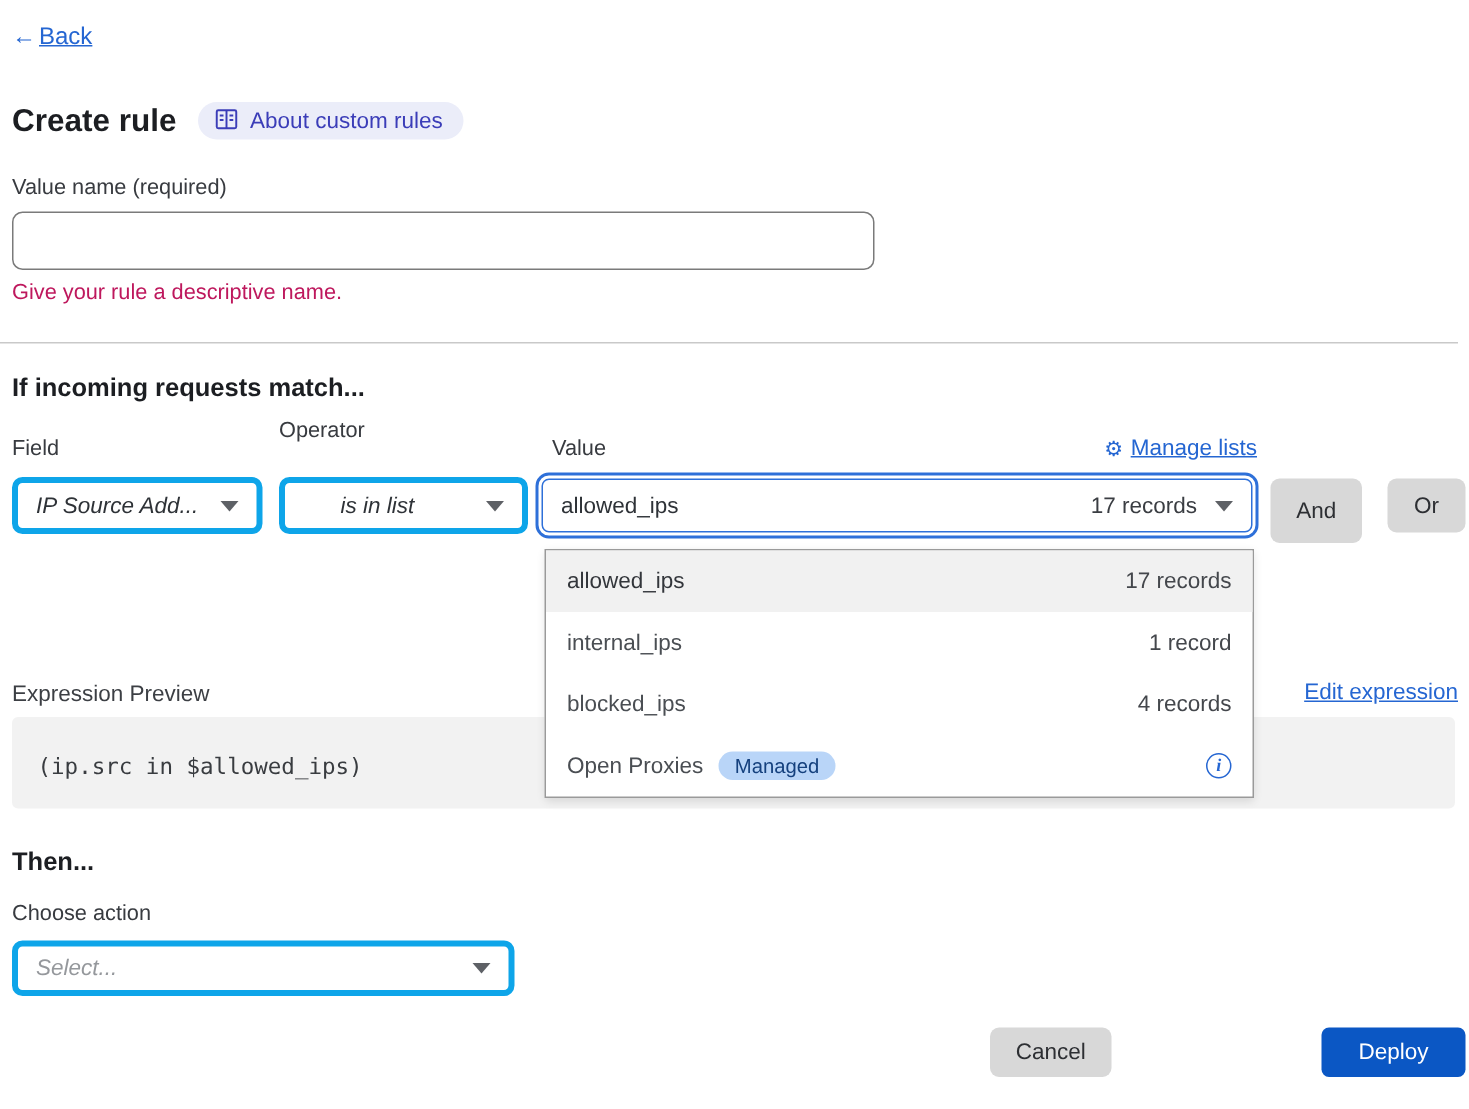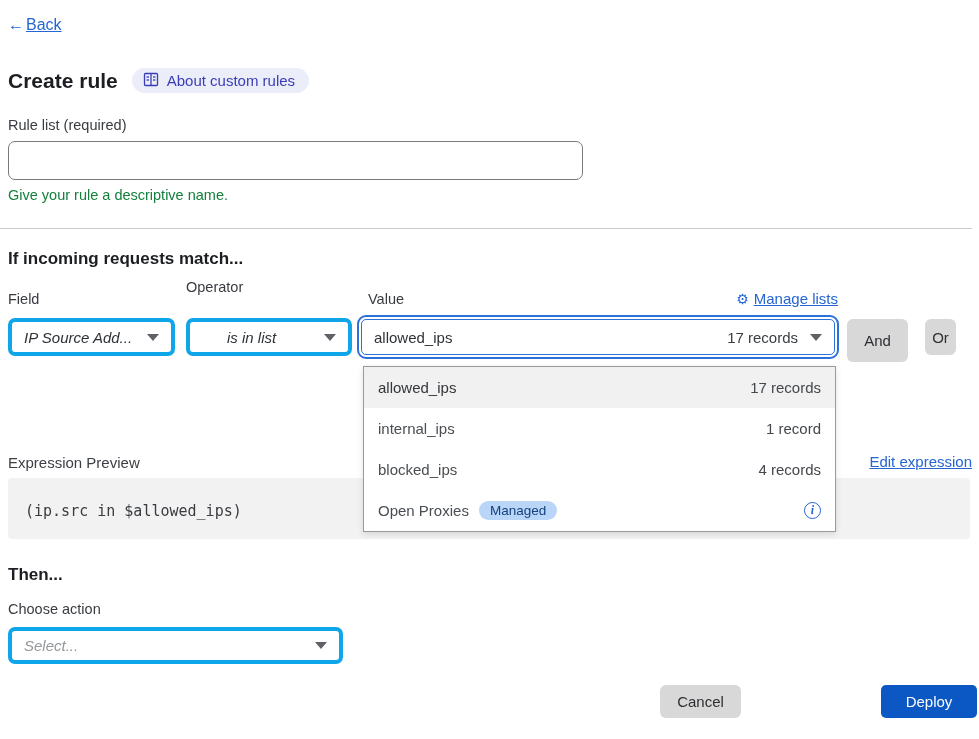--- a/index.html
+++ b/index.html
@@ -15,21 +15,21 @@
   .title-row { position:absolute; left:8px; top:68px; display:flex; align-items:center; gap:14px; }
   .page-title { font-size:21px; font-weight:bold; color:#1c1e22; }
   .about-badge { display:inline-flex; align-items:flex-start; gap:8px; background:#ebedf9; color:#3b3db8;
      border-radius:14px; padding:4px 14px 4px 11px; font-size:15px; cursor:pointer; }
 
   .field-label { font-size:14.5px; color:#383b40; }
   .lbl-rule { position:absolute; left:8px; top:117px; }
   .rule-input { position:absolute; left:8px; top:141px; width:575px; height:39px; border:1px solid #7a7a7a;
      border-radius:7px; font-size:15px; padding:0 12px; outline:none; background:#fff;
      font-family:"Liberation Sans", sans-serif; }
-  .helper { position:absolute; left:8px; top:187px; font-size:14.5px; color:#15803d; }
+  .helper { position:absolute; left:8px; top:187px; font-size:14.5px; color:#be185d; }
 
   .divider { position:absolute; left:0; top:228px; width:972px; height:1px; background:#c9c9c9; }
 
   .section-h { position:absolute; font-size:17px; font-weight:bold; color:#1c1e22; }
   .h-match { left:8px; top:249px; }
 
   .lbl-field { position:absolute; left:8px; top:291px; }
   .lbl-operator { position:absolute; left:186px; top:279px; }
   .lbl-value { position:absolute; left:368px; top:291px; }
 
@@ -50,21 +50,21 @@
   .value-inner { height:100%; border:1.5px solid #2e70d9; border-radius:5px; display:flex; align-items:center;
      padding:0 12px; font-size:15px; color:#2e3237; background:#fff; }
   .value-inner .grow { flex:1; }
   .value-records { color:#3a3d42; margin-right:4px; }
 
   .btn { display:flex; align-items:center; justify-content:center; font-size:15px; cursor:pointer;
      border:none; font-family:"Liberation Sans", sans-serif; }
   .btn-gray { background:#d8d8d8; color:#2d2f33; border-radius:6px; }
   .btn-blue { background:#0b57c4; color:#fff; border-radius:5px; }
   .btn-and { position:absolute; left:847px; top:319px; width:61px; height:43px; }
-  .btn-or  { position:absolute; left:925px; top:319px; width:31px; height:36px; }
+  .btn-or  { position:absolute; left:925px; top:319px; width:52px; height:36px; }
 
   .dropdown { position:absolute; left:363px; top:366px; width:473px; height:166px; background:#fff;
      border:1px solid #9a9a9a; box-shadow:0 2px 6px rgba(0,0,0,0.12); z-index:5; }
   .opt { height:41px; display:flex; align-items:center; padding:0 14px; font-size:15px; color:#4a4e53; cursor:pointer; }
   .opt.hl { background:#f1f1f1; color:#33363b; }
   .opt .grow { flex:1; }
   .opt .records { color:#44474c; }
   .managed-pill { background:#b9d5f8; color:#15417e; border-radius:12px; padding:2px 11px; font-size:13.5px; margin-left:10px; }
   .info-icon { width:17px; height:17px; border:1.5px solid #2566d2; border-radius:50%; color:#2566d2;
      font-size:12px; display:flex; align-items:center; justify-content:center; font-family:"Liberation Serif", serif;
@@ -105,21 +105,21 @@
           <line x1="3.5" y1="5" x2="6" y2="5"></line>
           <line x1="3.5" y1="8" x2="6" y2="8"></line>
           <line x1="10" y1="5" x2="12.5" y2="5"></line>
           <line x1="10" y1="8" x2="12.5" y2="8"></line>
         </svg>
       </span>
       <span>About custom rules</span>
     </span>
   </div>
 
-  <div class="field-label lbl-rule">Rule list (required)</div>
+  <div class="field-label lbl-rule">Value name (required)</div>
   <input class="rule-input" type="text" value="" style="">
   <div class="helper">Give your rule a descriptive name.</div>
 
   <div class="divider"></div>
 
   <div class="section-h h-match">If incoming requests match...</div>
 
   <div class="field-label lbl-field">Field</div>
   <div class="field-label lbl-operator">Operator</div>
   <div class="field-label lbl-value">Value</div>

